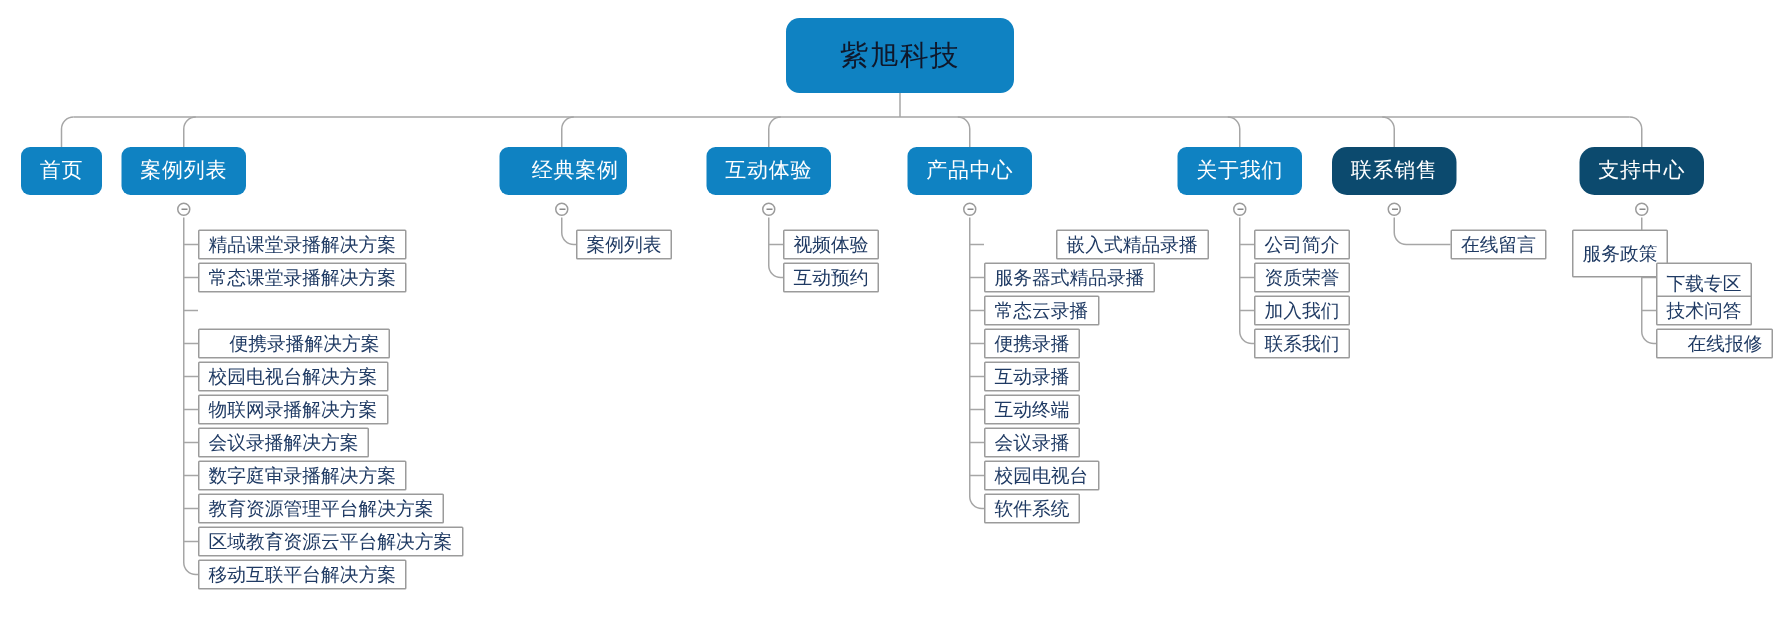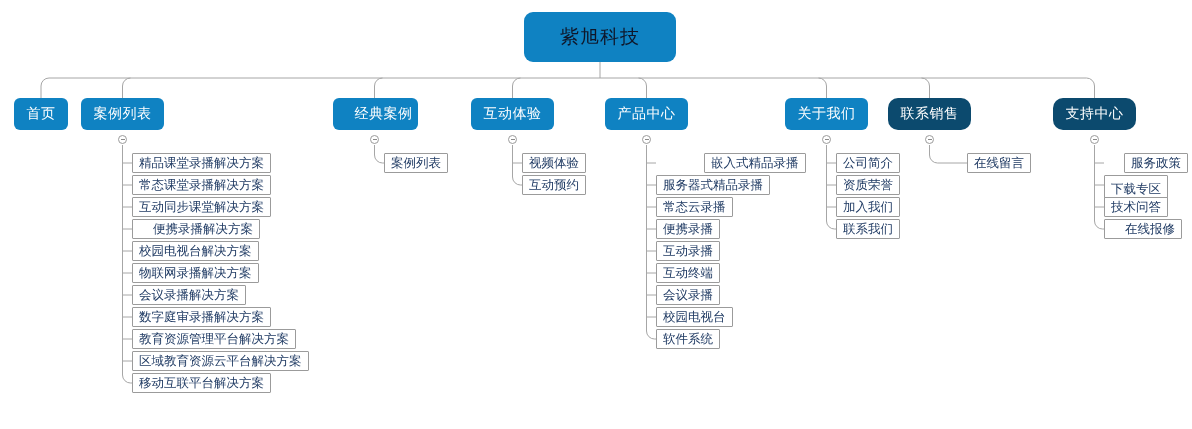--- a/index.html
+++ b/index.html
@@ -152,23 +152,20 @@
     <div class="node node-l2" style="left: 81px; top: 98px; width: 83px; height: 32px;">
       <span>案例列表</span>
     </div>
     <div class="toggle" style="left: 118px; top: 135px;"></div>
     <div class="node node-leaf" style="left: 132px; top: 153px; height: 20px;">
       <span>精品课堂录播解决方案</span>
     </div>
     <div class="node node-leaf" style="left: 132px; top: 175px; height: 20px;">
       <span>常态课堂录播解决方案</span>
     </div>
-    <div class="node node-leaf" style="left: 132px; top: 197px; height: 20px;">
-      <span>互动同步课堂解决方案</span>
-    </div>
     <div class="node node-leaf" style="left: 132px; top: 219px; height: 20px; padding-left: 20px;">
       <span>便携录播解决方案</span>
     </div>
     <div class="node node-leaf" style="left: 132px; top: 241px; height: 20px;">
       <span>校园电视台解决方案</span>
     </div>
     <div class="node node-leaf" style="left: 132px; top: 263px; height: 20px;">
       <span>物联网录播解决方案</span>
     </div>
     <div class="node node-leaf" style="left: 132px; top: 285px; height: 20px;">
@@ -254,21 +251,21 @@
       <span>联系销售</span>
     </div>
     <div class="toggle" style="left: 925px; top: 135px;"></div>
     <div class="node node-leaf" style="left: 967px; top: 153px; height: 20px;">
       <span>在线留言</span>
     </div>
     <div class="node node-l2 teal" style="left: 1053px; top: 98px; width: 83px; height: 32px;">
       <span>支持中心</span>
     </div>
     <div class="toggle" style="left: 1090px; top: 135px;"></div>
-    <div class="node node-leaf" style="left: 1124px; top: 153px; height: 20px;">
+    <div class="node node-leaf" style="left: 1048px; top: 153px; height: 32px;">
       <span>服务政策</span>
     </div>
     <div class="node node-leaf" style="left: 1104px; top: 175px; height: 28px;">
       <span>下载专区</span>
     </div>
     <div class="node node-leaf" style="left: 1104px; top: 197px; height: 20px;">
       <span>技术问答</span>
     </div>
     <div class="node node-leaf" style="left: 1104px; top: 219px; height: 20px; padding-left: 20px;">
       <span>在线报修</span>

